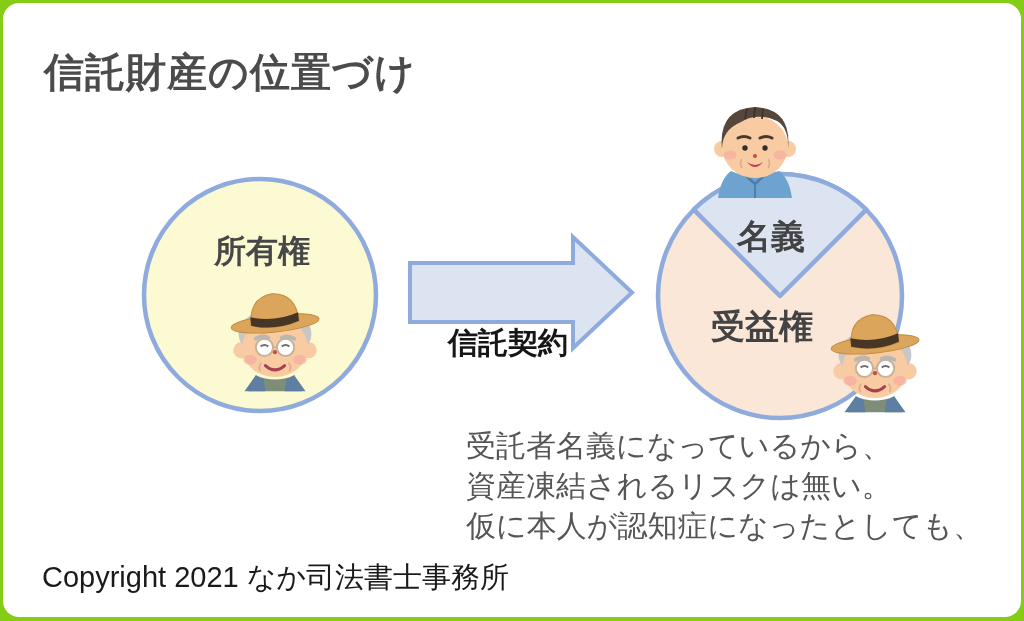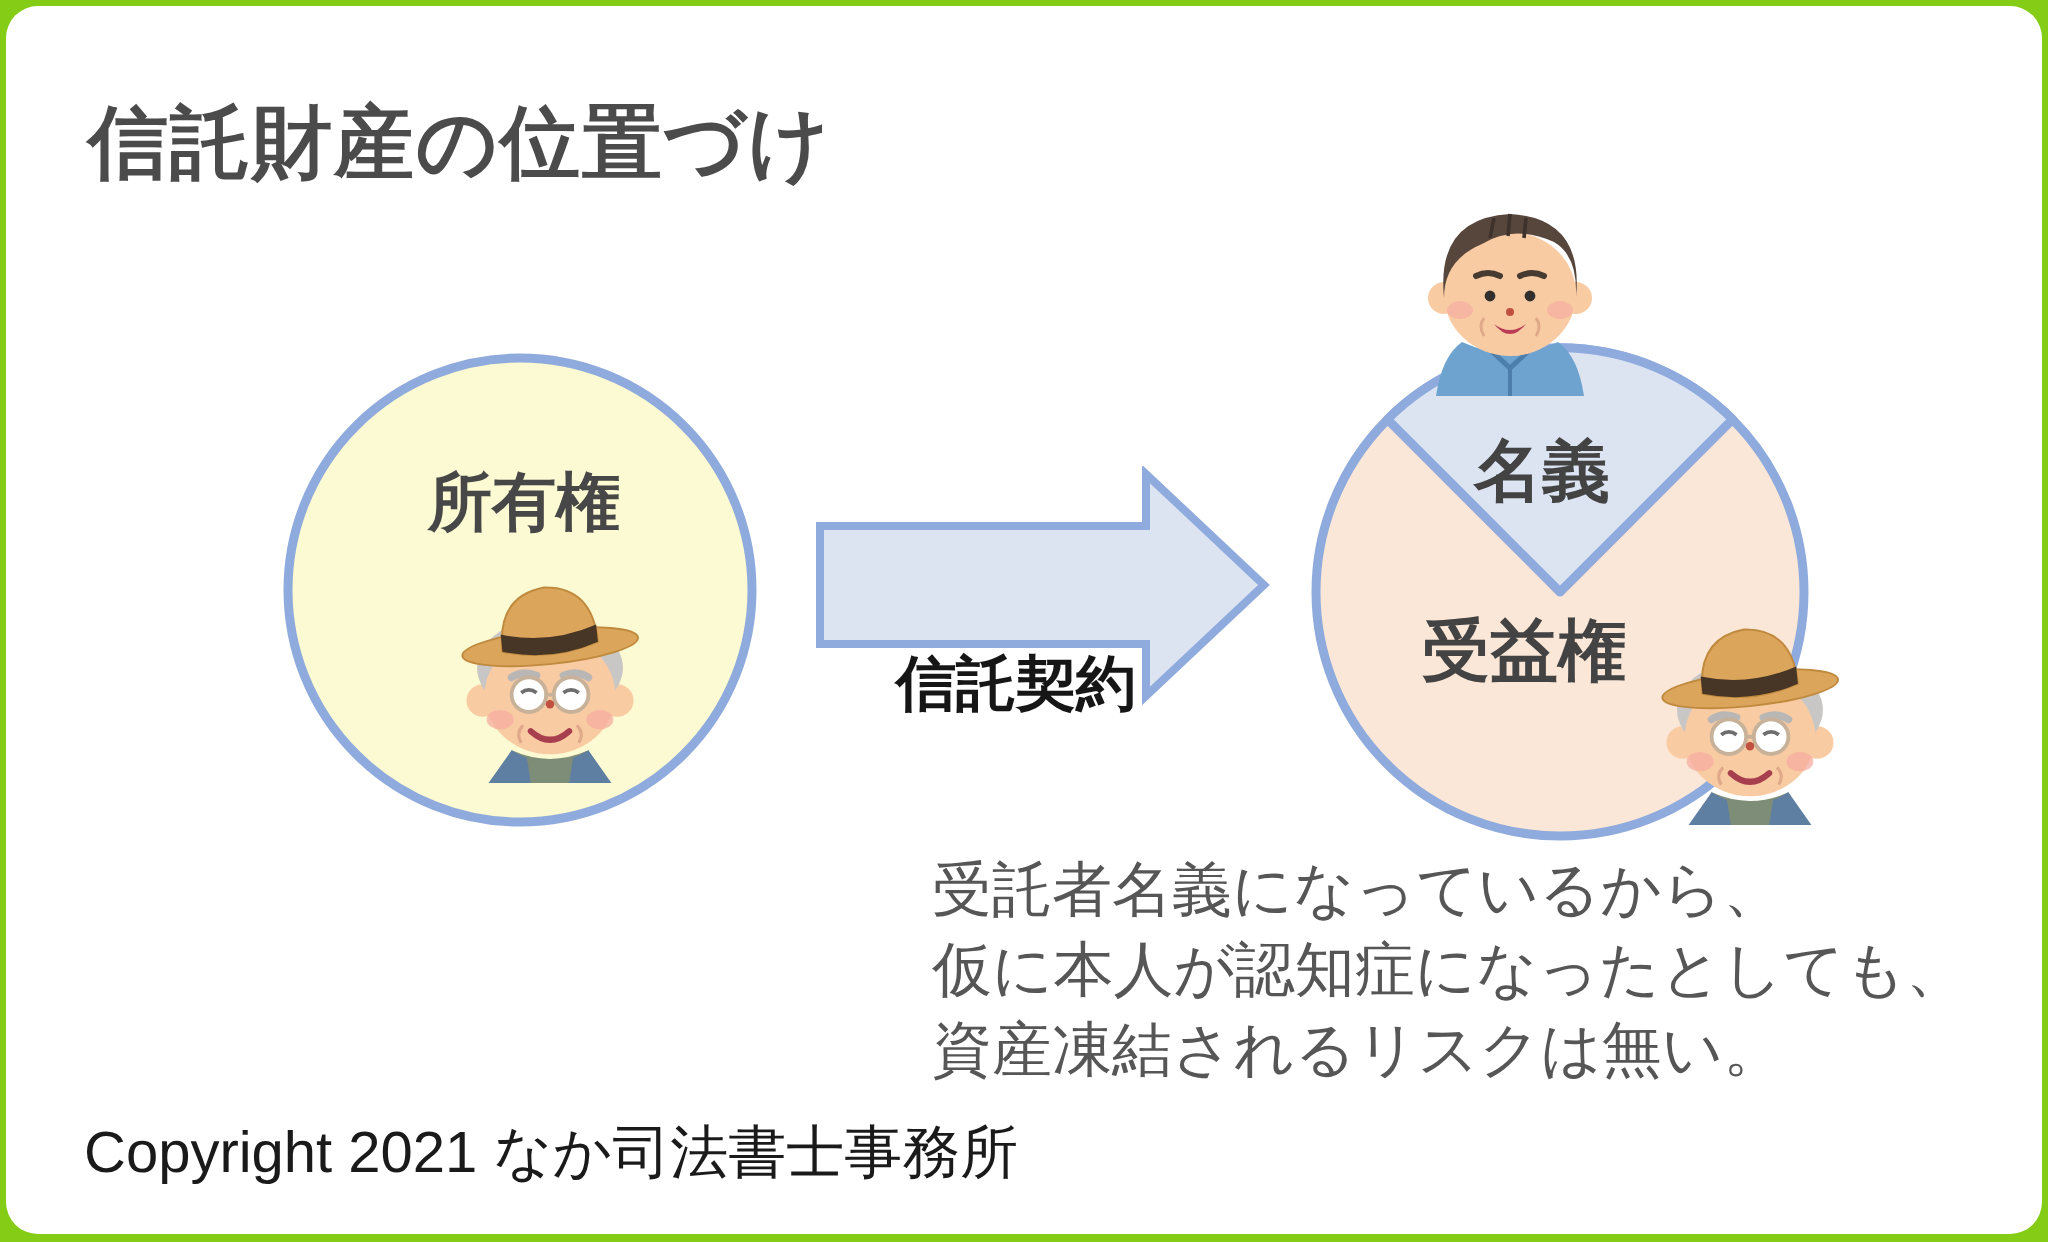--- a/index.html
+++ b/index.html
@@ -141,18 +141,18 @@
     <use href="#sym-youngman"></use>
   </svg>
   <svg class="abs" style="left:827px;top:305px;" width="96" height="107.5" viewBox="0 0 100 112">
     <use href="#sym-oldman"></use>
   </svg>
   <div class="shape-label label-wedge">名義</div>
   <div class="shape-label label-beneficiary">受益権</div>
 
   <div class="note">
     <div>受託者名義になっているから、</div>
+    <div>資産凍結されるリスクは無い。</div>
     <div>仮に本人が認知症になったとしても、</div>
-    <div>資産凍結されるリスクは無い。</div>
   </div>
 
   <div class="copyright">Copyright 2021 なか司法書士事務所</div>
 </div>
 
 </body></html>

